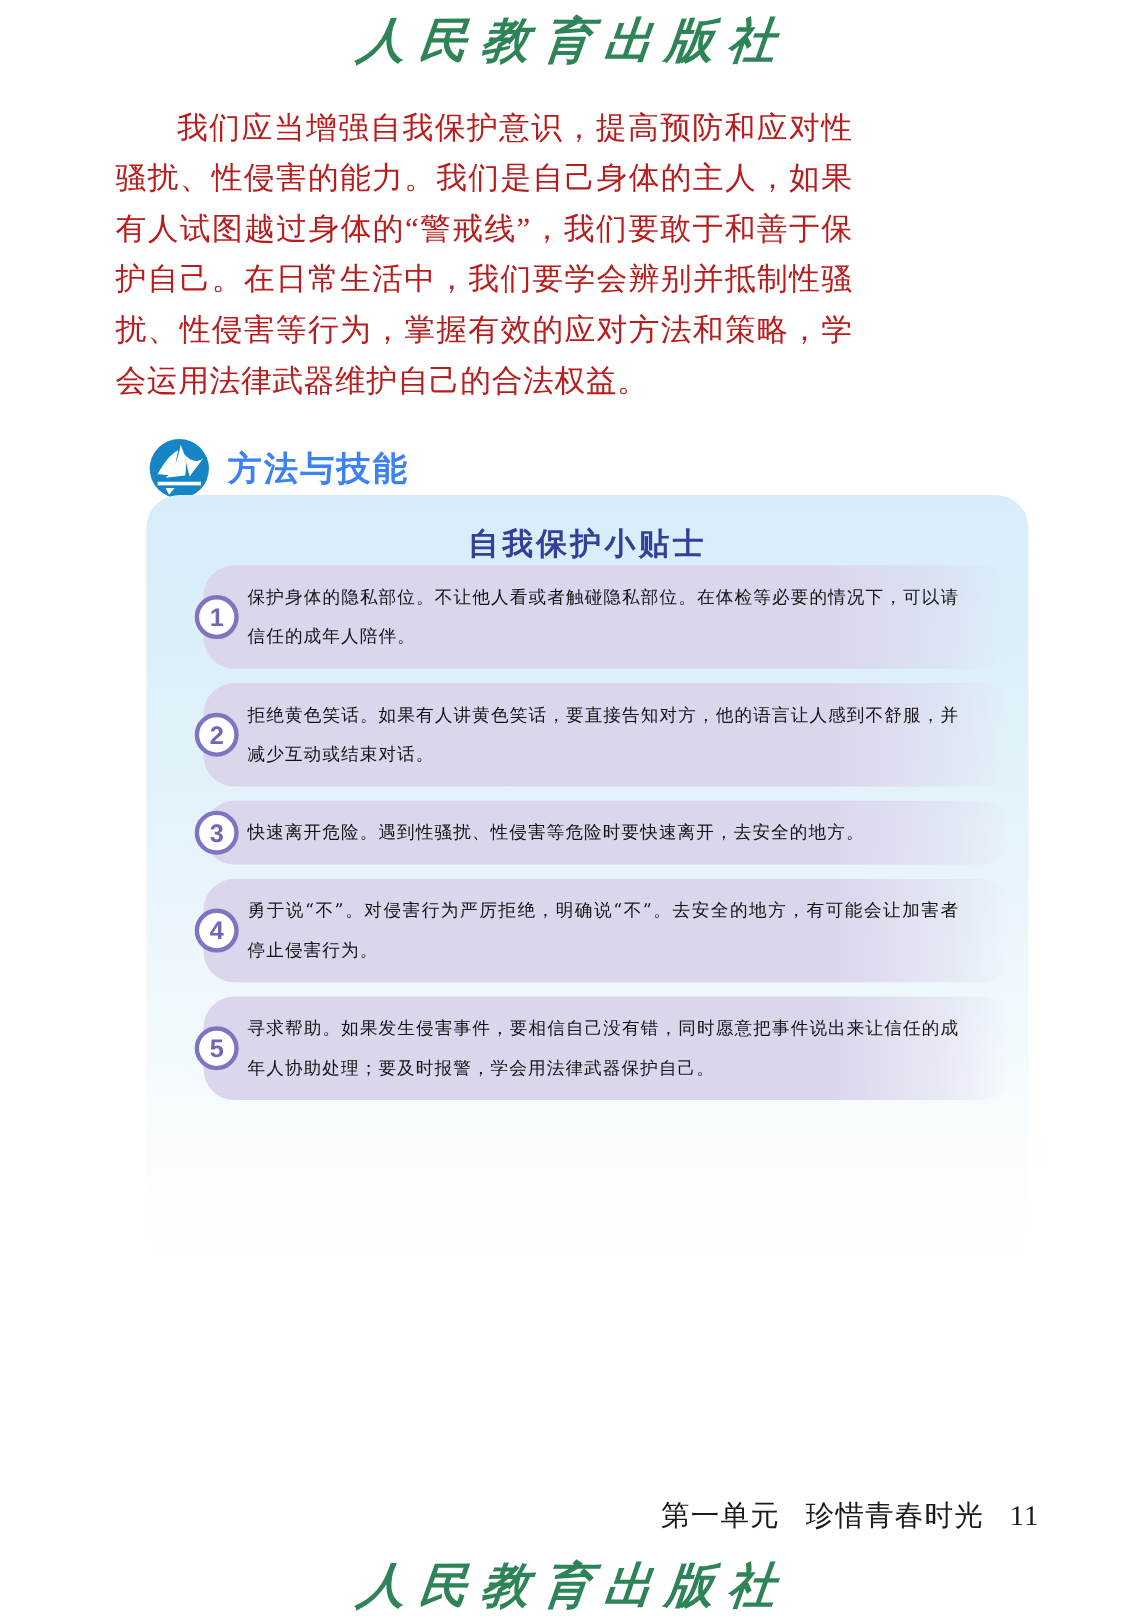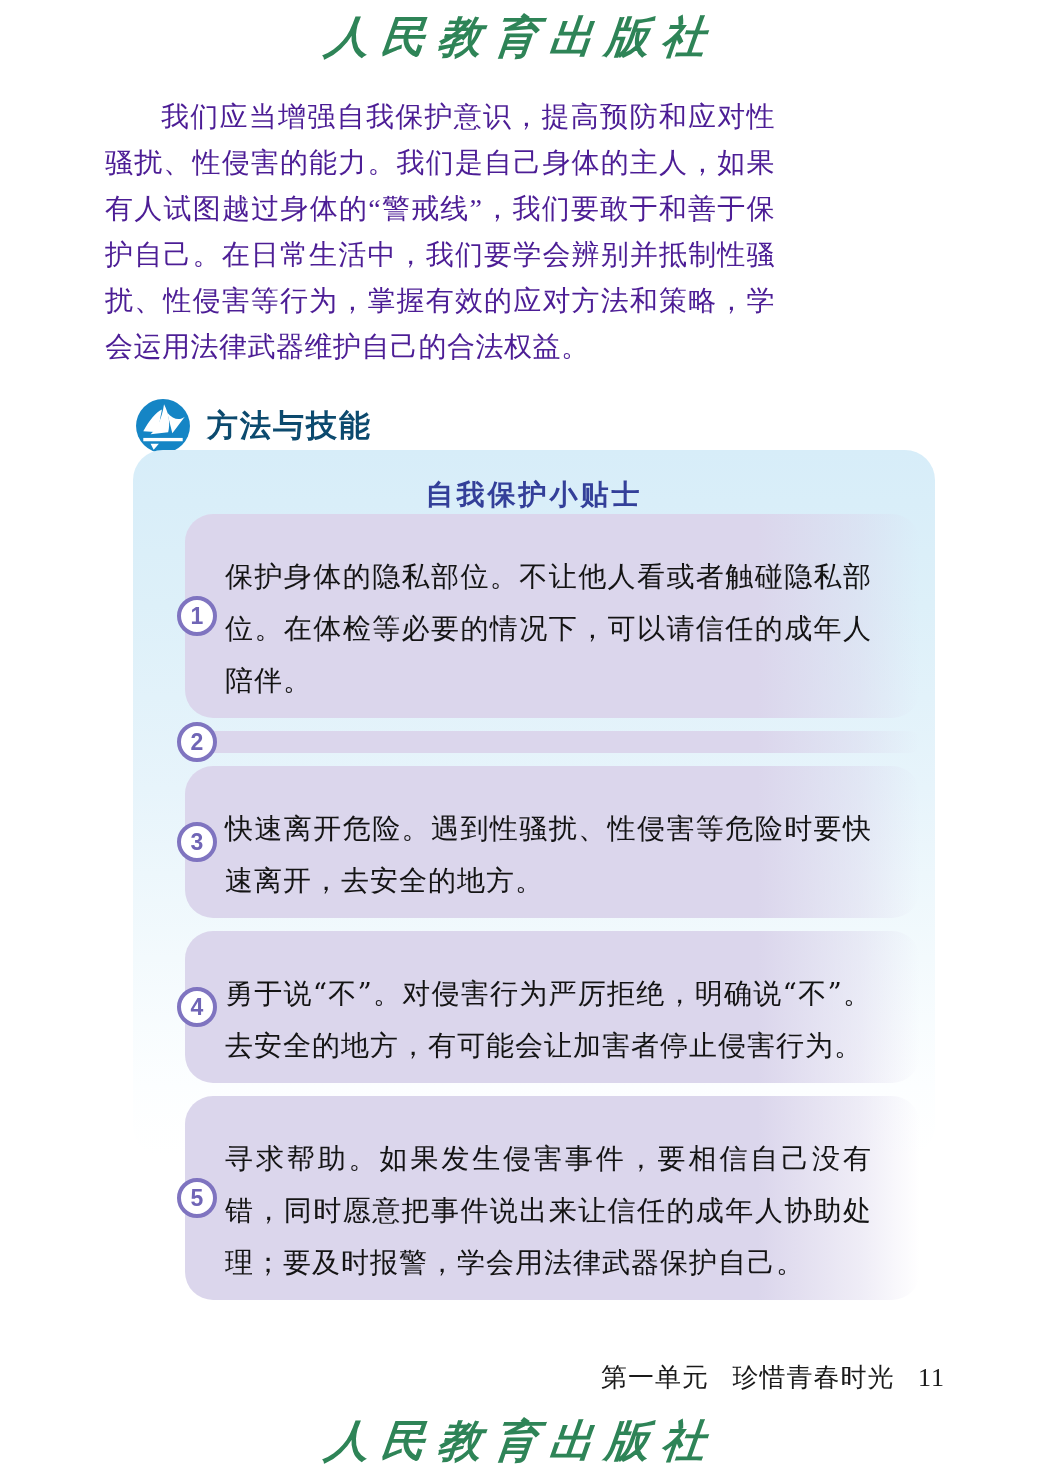--- a/index.html
+++ b/index.html
@@ -35,40 +35,40 @@
   
   .body-para {
     position: absolute;
     left: 105px;
     width: 670px;
     font-size: 28px;
     line-height: 46px;
     text-align: justify;
     text-indent: 2em;
     letter-spacing: 0.5px;
-    color: #4c1d95;
+    color: #b91c1c;
   }
   .body-para.p1 { top: 94px; }
   .body-para.p2 { top: 1186px; }
 
   
   .skills-heading {
     position: absolute;
     left: 135px;
     top: 398px;
     display: flex;
     align-items: center;
     gap: 16px;
   }
   .skills-heading .icon-wrap { width: 56px; height: 56px; }
   .skills-heading .label {
     font-family: "Liberation Sans", sans-serif;
     font-weight: 700;
     font-size: 31px;
-    color: #0c4a6e;
+    color: #3b82f6;
     letter-spacing: 2px;
   }
 
   
   .tips-box {
     position: absolute;
     left: 133px;
     top: 450px;
     width: 802px;
     height: 706px;
@@ -108,26 +108,25 @@
     color: #7065b6;
     font-family: "Liberation Sans", sans-serif;
     font-weight: 700;
     font-size: 23px;
     display: flex;
     align-items: center;
     justify-content: center;
   }
   .tip-text {
     font-family: "DejaVu Serif", serif;
-    font-size: 28px;
-    line-height: 52px;
+    font-size: 16px;
+    line-height: 36px;
     letter-spacing: 1px;
     text-align: justify;
     color: #141414;
-    margin-top: 26px;
   }
 
   
   .footer-line {
     position: absolute;
     top: 1360px;
     right: 98px;
     font-size: 26px;
     letter-spacing: 1px;
     color: #1a1a1a;
@@ -165,20 +164,21 @@
     <div class="tip-row">
       <div class="tip-bubble">
         <span class="tip-num">1</span>
         <p class="tip-text">保护身体的隐私部位。不让他人看或者触碰隐私部位。在体检等必要的情况下，可以请信任的成年人陪伴。</p>
       </div>
     </div>
 
     <div class="tip-row">
       <div class="tip-bubble">
         <span class="tip-num">2</span>
+        <p class="tip-text">拒绝黄色笑话。如果有人讲黄色笑话，要直接告知对方，他的语言让人感到不舒服，并减少互动或结束对话。</p>
       </div>
     </div>
 
     <div class="tip-row">
       <div class="tip-bubble">
         <span class="tip-num">3</span>
         <p class="tip-text">快速离开危险。遇到性骚扰、性侵害等危险时要快速离开，去安全的地方。</p>
       </div>
     </div>
 

